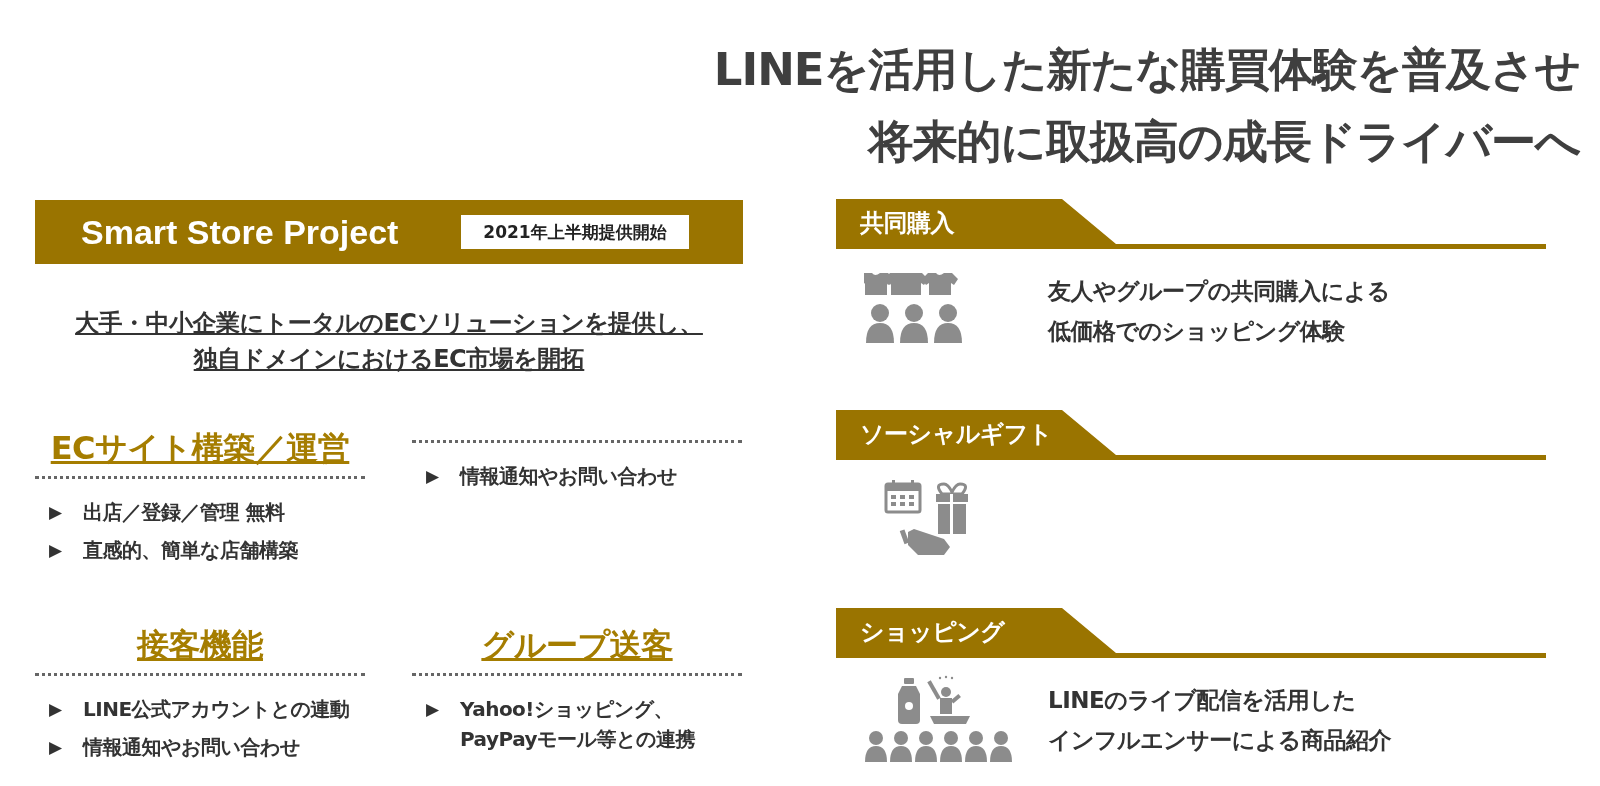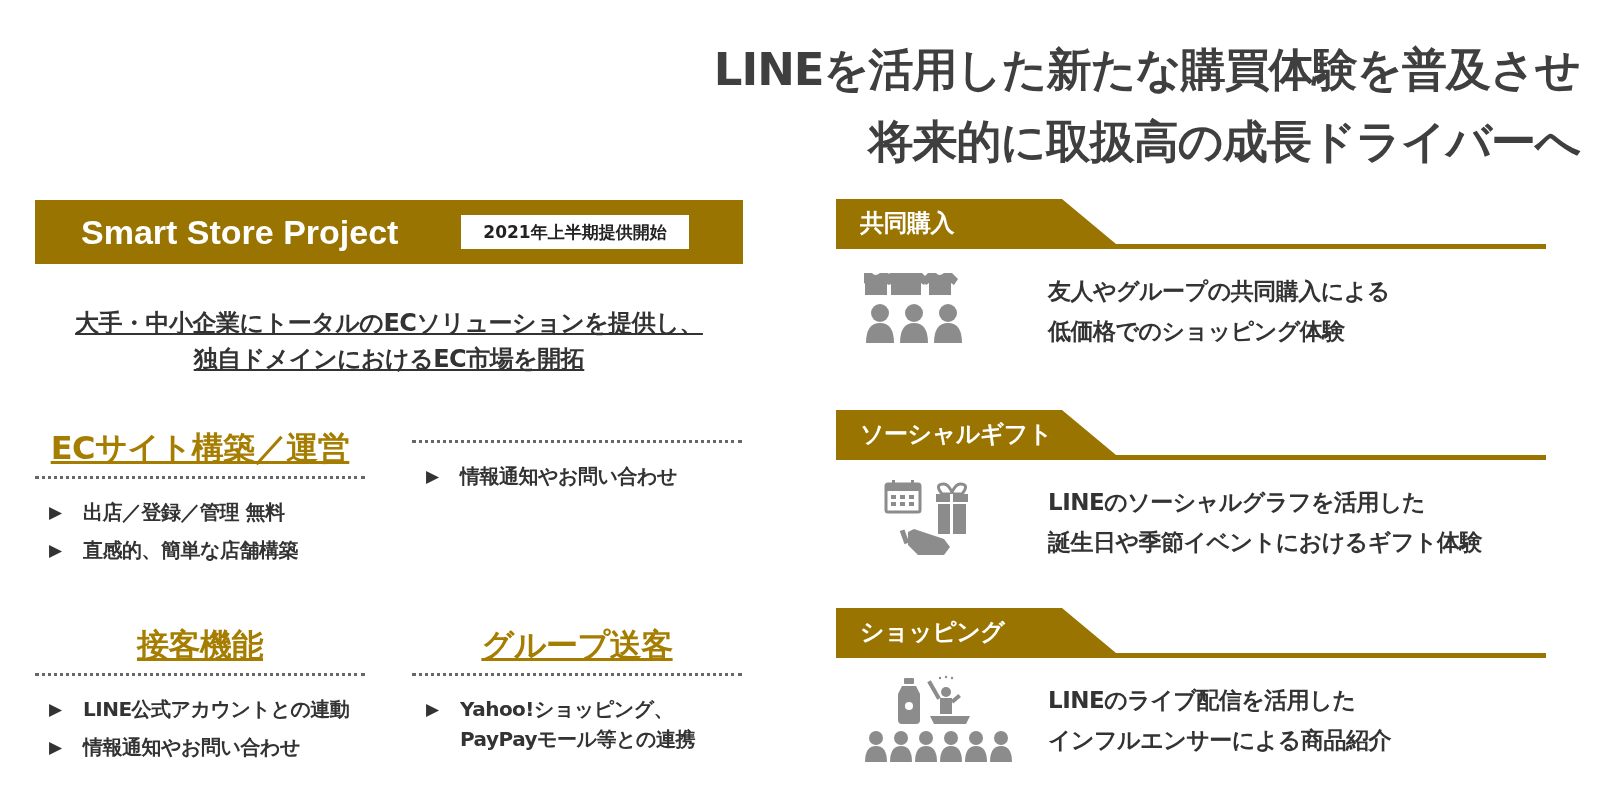--- a/index.html
+++ b/index.html
@@ -171,24 +171,20 @@
 
           <path d="M78 14 q-8 -10 2 -10 q4 0 8 8 q4 -8 8 -8 q10 0 2 10 z" fill="none" stroke="#8c8c8c" stroke-width="3"></path>
           <rect x="72" y="14" width="32" height="8"></rect>
           <rect x="74" y="24" width="28" height="30"></rect>
           <rect x="86" y="14" width="3" height="40" fill="#fff"></rect>
 
           <path d="M44 52 l6 -3 l30 10 l6 8 l-6 8 l-26 0 l-10 -10 z"></path>
           <rect x="38" y="50" width="5" height="14" transform="rotate(-20 40 57)"></rect>
         </g>
       </svg>
-    </div>
-    <div class="section-text">
-      <div>LINEのソーシャルグラフを活用した</div>
-      <div>誕生日や季節イベントにおけるギフト体験</div>
     </div>
   </div>
 </div>
 
 <div class="section" style="top:608px;">
   <div class="section-head">
     <svg width="710" height="50">
       <polygon points="0,0 226,0 280,45 710,45 710,50 0,50" fill="#9a7400"></polygon>
       <rect x="280" y="45" width="430" height="4" fill="#9a7400"></rect>
     </svg>

